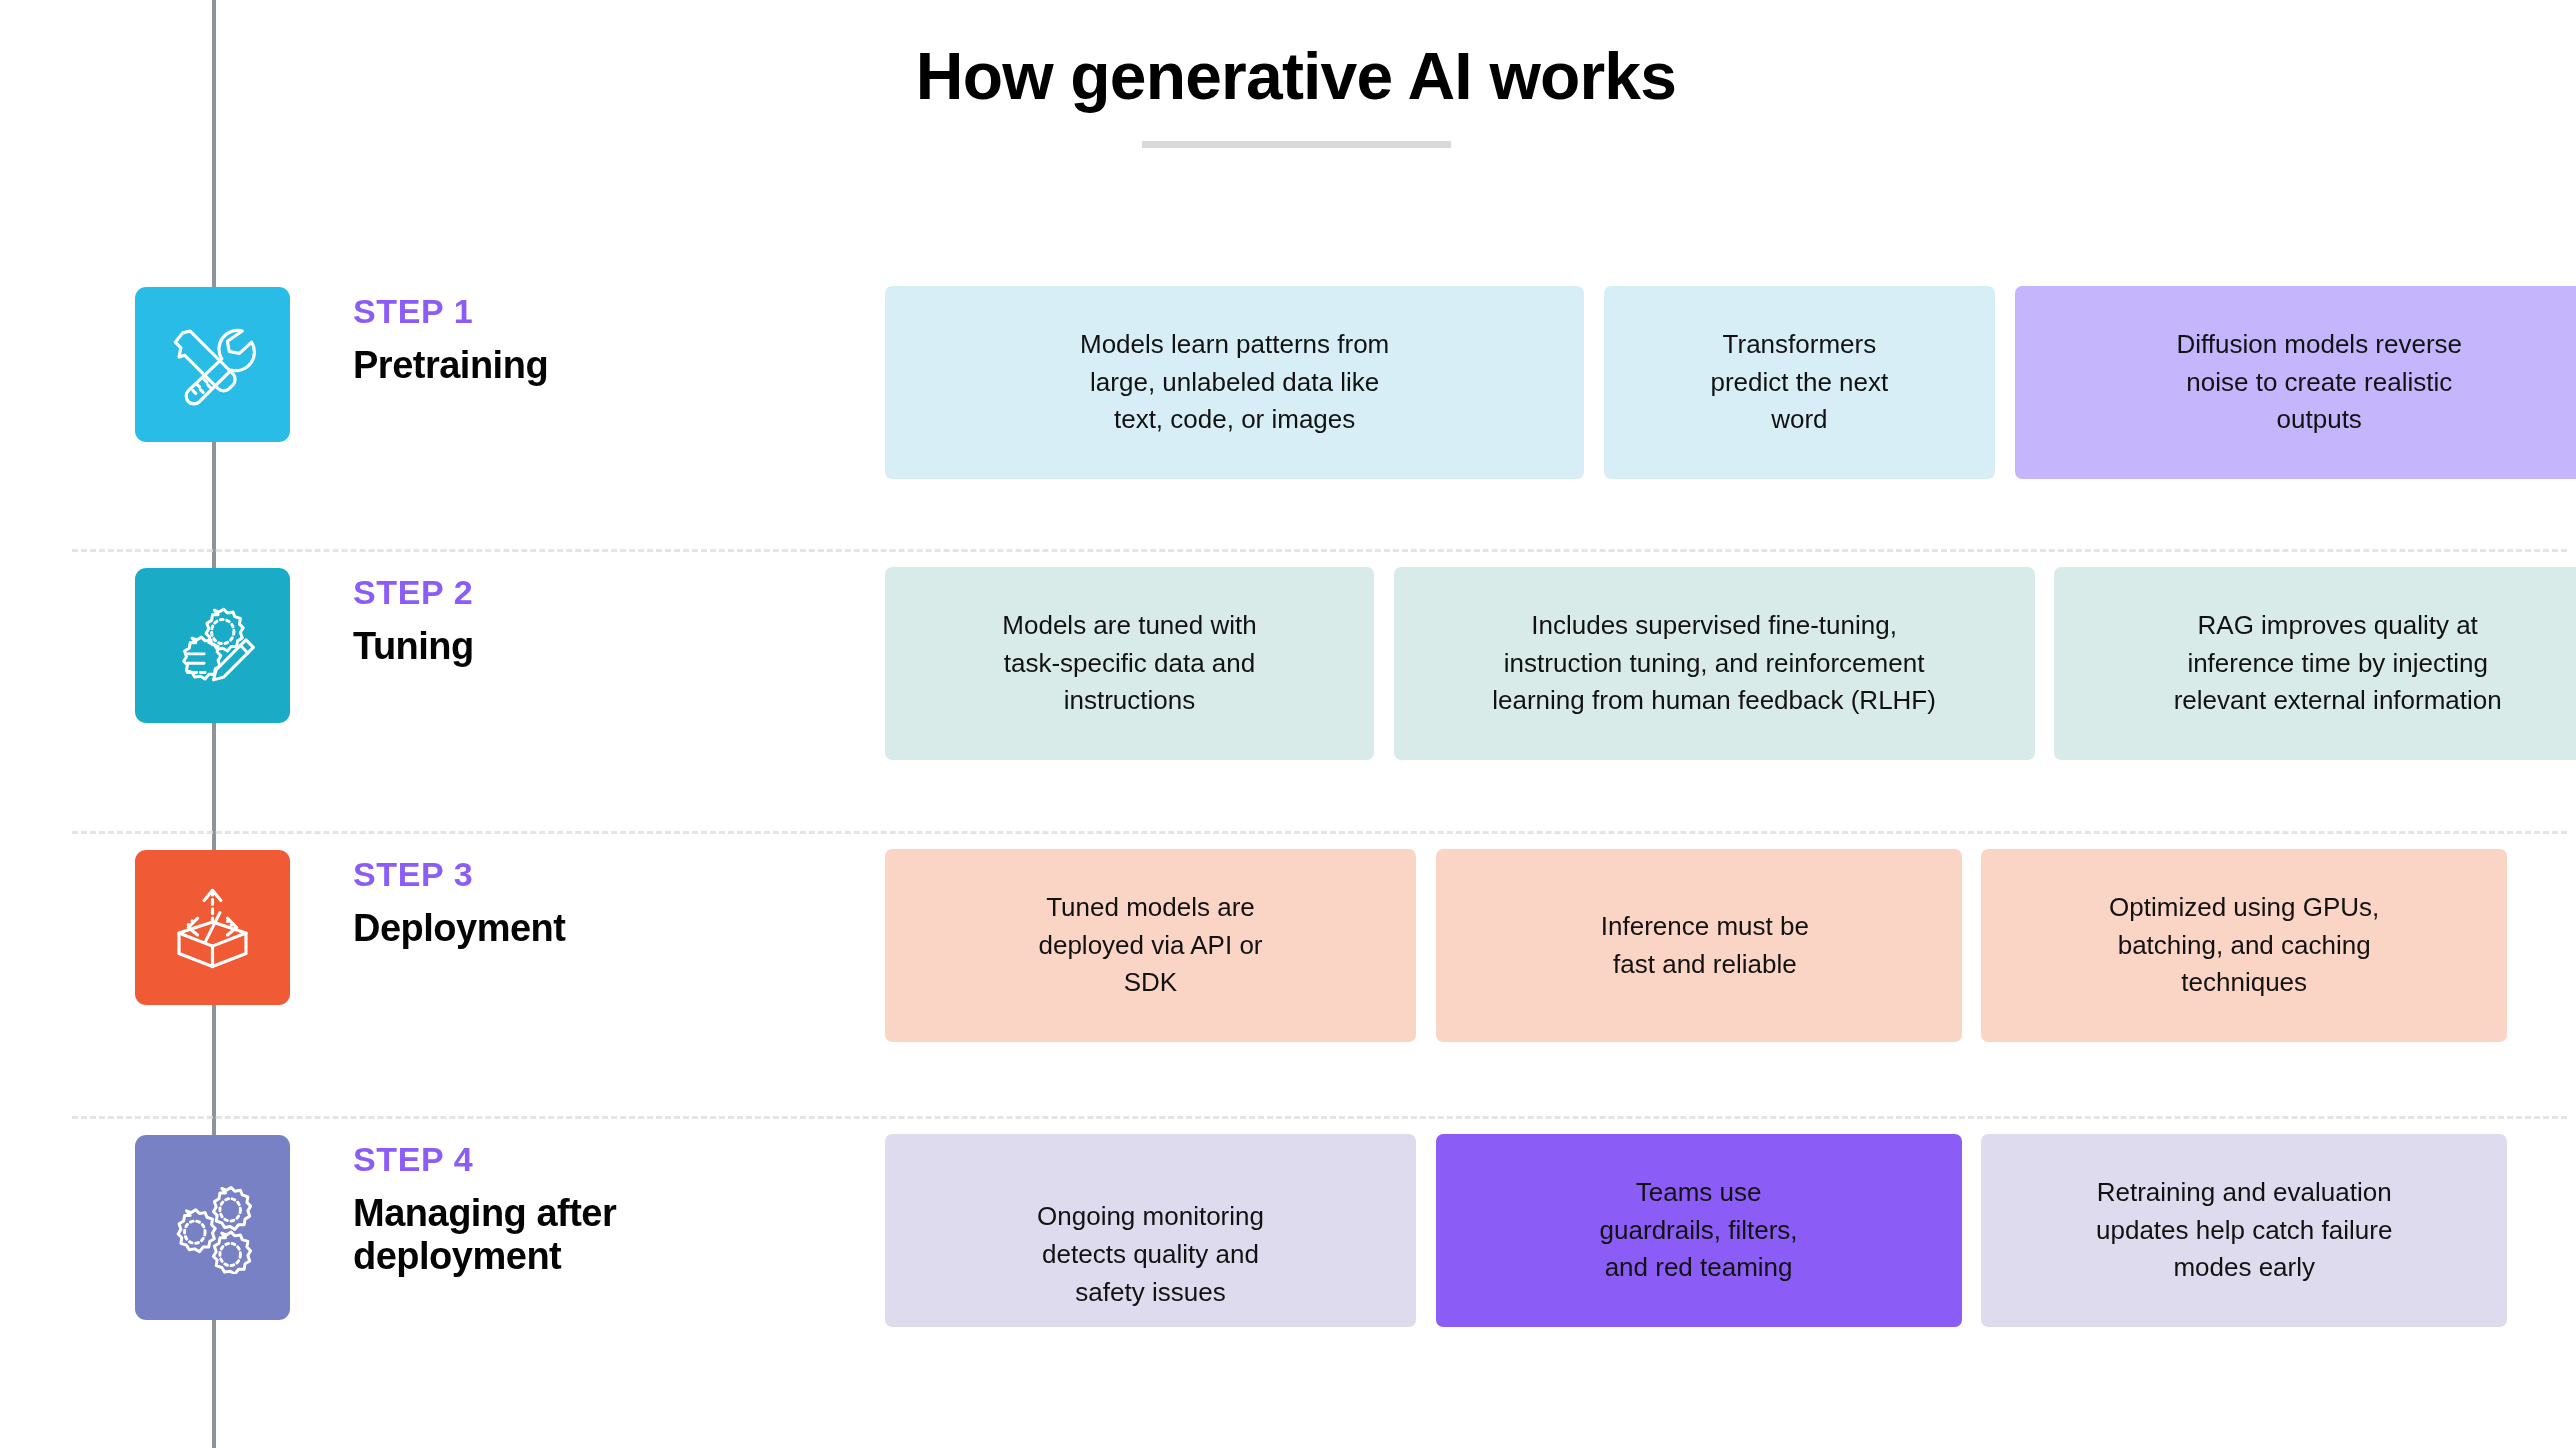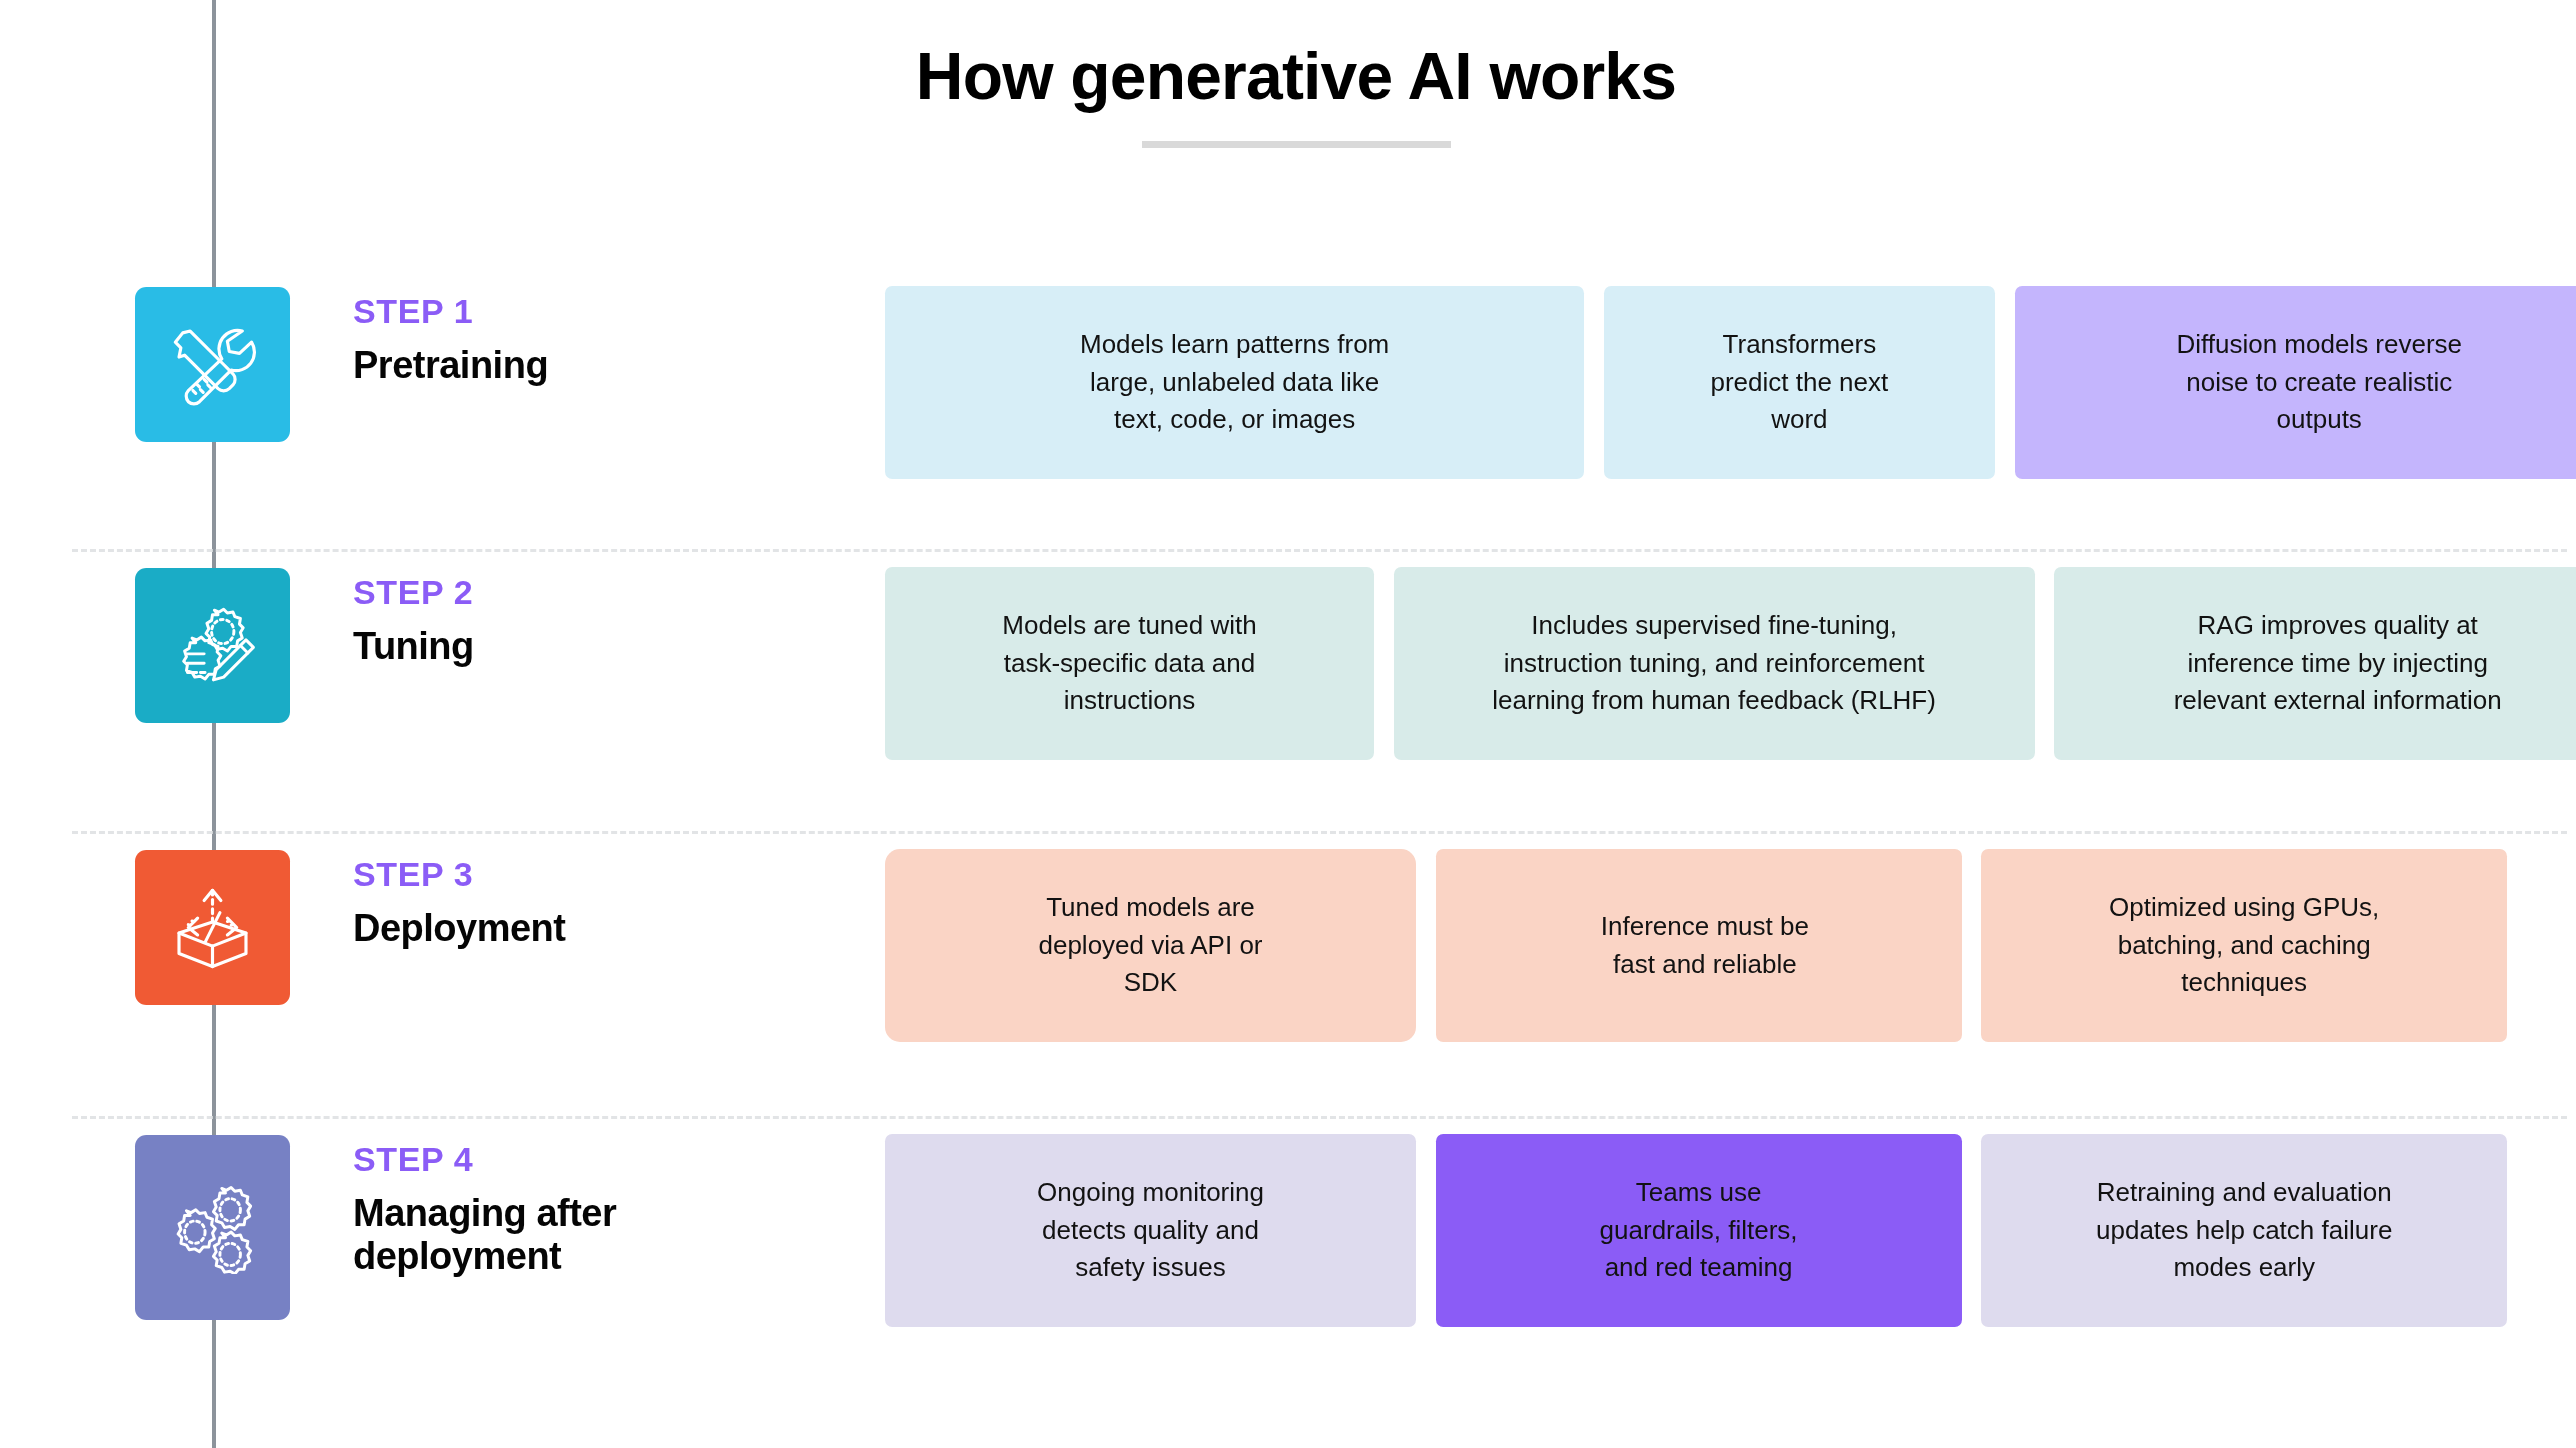--- a/index.html
+++ b/index.html
@@ -161,26 +161,26 @@
   .r0 .card:nth-child(1) { width: 701px; height: 193px; }
   .r0 .card:nth-child(2) { width: 392px;  height: 193px; }
   .r0 .card:nth-child(3) { width: 611px; height: 193px; }
 
   
   .r1 .card:nth-child(1) { width: 489px;  height: 193px; }
   .r1 .card:nth-child(2) { width: 641px; height: 193px; }
   .r1 .card:nth-child(3) { width: 567px; height: 193px; }
 
   
-  .r2 .card:nth-child(1) { width: 531px; height: 193px; border-radius: 15px; }
+  .r2 .card:nth-child(1) { width: 531px; height: 193px; }
   .r2 .card:nth-child(2) { width: 526px; height: 193px; }
   .r2 .card:nth-child(3) { width: 526px; height: 193px; }
 
   
-  .r3 .card:nth-child(1) { width: 531px; height: 193px; }
+  .r3 .card:nth-child(1) { width: 531px; height: 193px; align-items: flex-end; }
   .r3 .card:nth-child(2) { width: 526px; height: 193px; }
   .r3 .card:nth-child(3) { width: 526px; height: 193px; }
 </style>
 </head>
 <body>
 
 <div id="timeline-spine" style="background: rgb(140, 147, 155);"></div>
 
 <div id="header">
   <h1 id="page-title">How generative AI works</h1>

